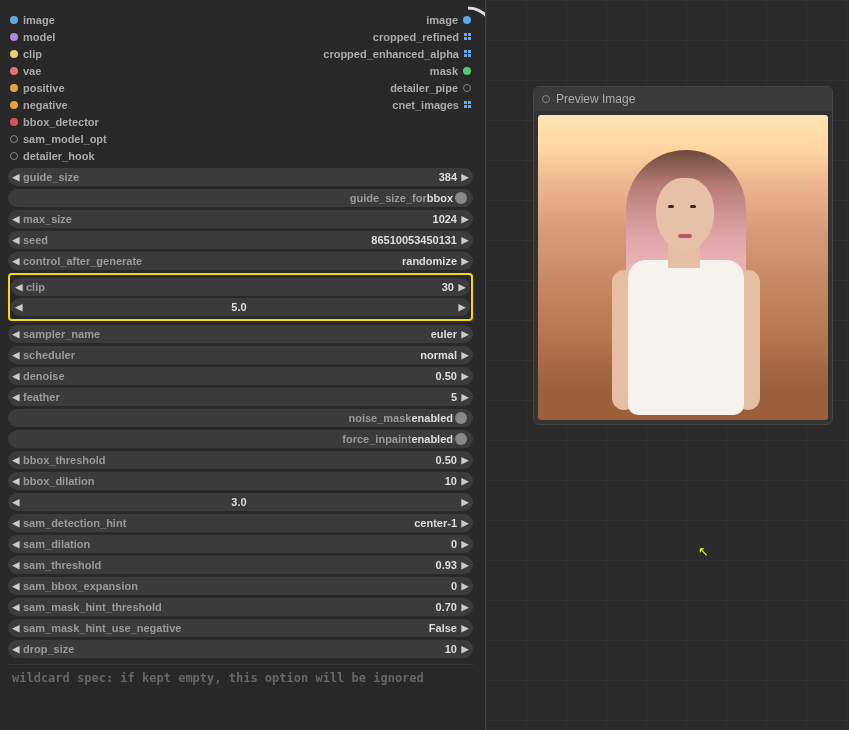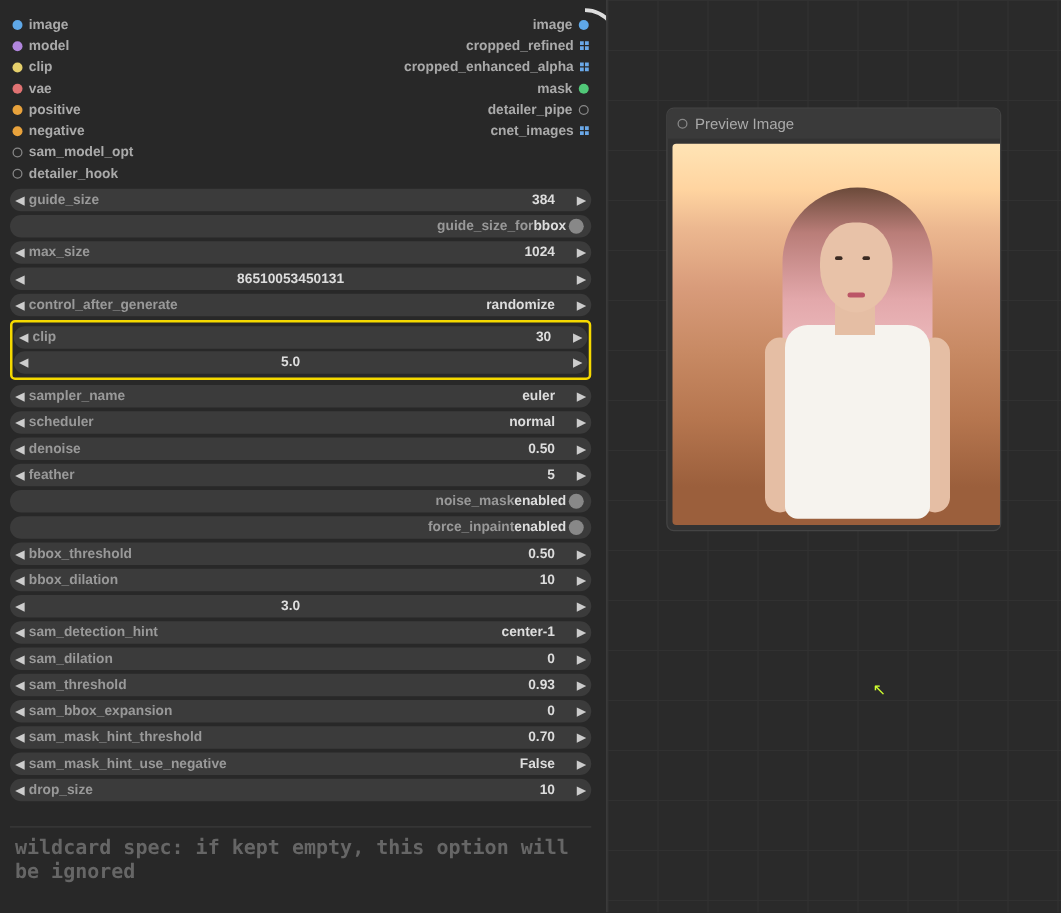--- a/index.html
+++ b/index.html
@@ -69,21 +69,21 @@
   text-align: center;
   user-select: none;
 }
 .param .label {
   color: #999;
   flex: 1;
   padding-left: 2px;
 }
 .param .value {
   color: #ddd;
-  padding-right: 16px;
+  padding-right: 3px;
 }
 .param.toggle-mode .label {
   color: #999;
   flex: 1;
   padding-left: 10px;
 }
 .param.toggle-mode .value {
   padding-right: 2px;
 }
 .toggle-dot {
@@ -94,41 +94,41 @@
 .highlight-box {
   border: 2.5px solid #f5d900;
   border-radius: 4px;
   padding: 1px 1px;
   margin: 2px 0;
 }
 .highlight-box .param { margin: 2px 0; }
 .footer-text {
   color: #666;
   font-family: monospace;
-  font-size: 16px;
+  font-size: 12px;
   padding: 6px 4px;
   border-top: 1px solid #3a3a3a;
-  margin-top: 20px;
+  margin-top: 6px;
 }
 .right-area {
   position: absolute;
   left: 485px;
   top: 0;
   width: 364px;
   height: 730px;
   background: #2a2a2a;
   background-image: linear-gradient(#313131 1px, transparent 1px), linear-gradient(90deg, #313131 1px, transparent 1px);
   background-size: 40px 40px;
   border-left: 1px solid #404040;
 }
 .preview-node {
   position: absolute;
   left: 47px;
   top: 86px;
-  width: 268px;
+  width: 300px;
   background: #333;
   border: 1px solid #444;
   border-radius: 6px;
   overflow: hidden;
 }
 .preview-header {
   display: flex;
   align-items: center;
   gap: 6px;
   padding: 5px 8px;
@@ -283,20 +283,27 @@
           <span class="sq-grid">
             <span></span>
             <span></span>
             <span></span>
             <span></span>
           </span>
         </div>
       </div>
       <div class="io-row">
         <div class="io-left">
+          <span class="dot" style="background: rgb(217, 85, 85);"></span>
+          <span class="io-label">bbox_detector</span>
+        </div>
+        <div class="io-right"></div>
+      </div>
+      <div class="io-row">
+        <div class="io-left">
           <span class="ring"></span>
           <span class="io-label">sam_model_opt</span>
         </div>
         <div class="io-right"></div>
       </div>
       <div class="io-row">
         <div class="io-left">
           <span class="ring"></span>
           <span class="io-label">detailer_hook</span>
         </div>
@@ -316,20 +323,21 @@
         <span class="toggle-dot"></span>
       </div>
       <div class="param">
         <span class="arrow">◀</span>
         <span class="label">max_size</span>
         <span class="value">1024</span>
         <span class="arrow">▶</span>
       </div>
       <div class="param">
         <span class="arrow">◀</span>
+        <span class="label">seed</span>
         <span class="value">86510053450131</span>
         <span class="arrow">▶</span>
       </div>
       <div class="param">
         <span class="arrow">◀</span>
         <span class="label">control_after_generate</span>
         <span class="value">randomize</span>
         <span class="arrow">▶</span>
       </div>
     </div>

